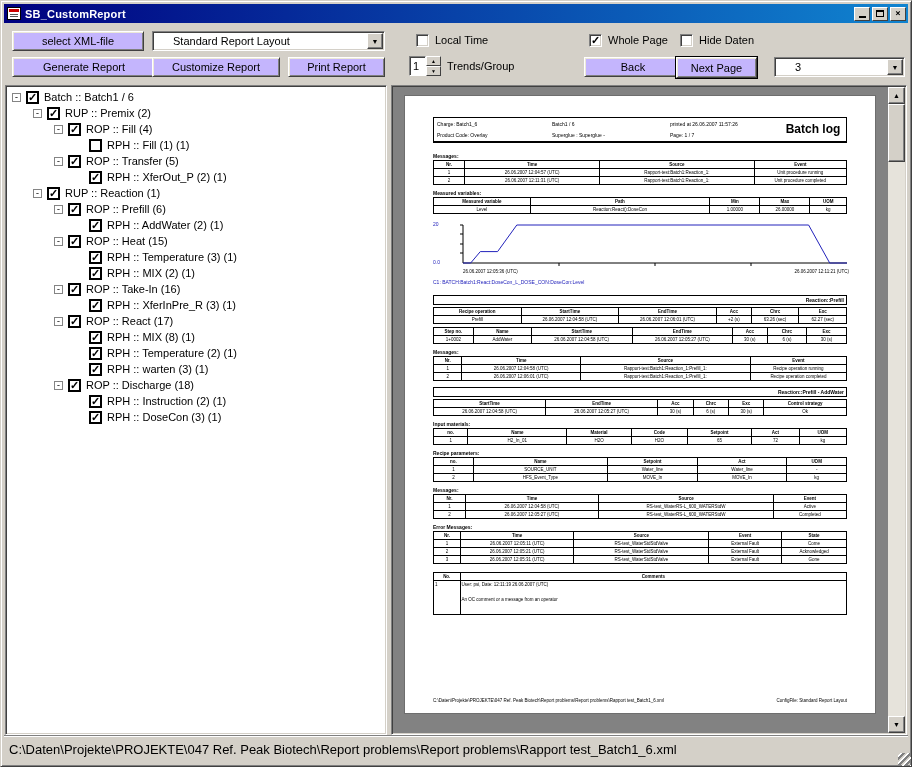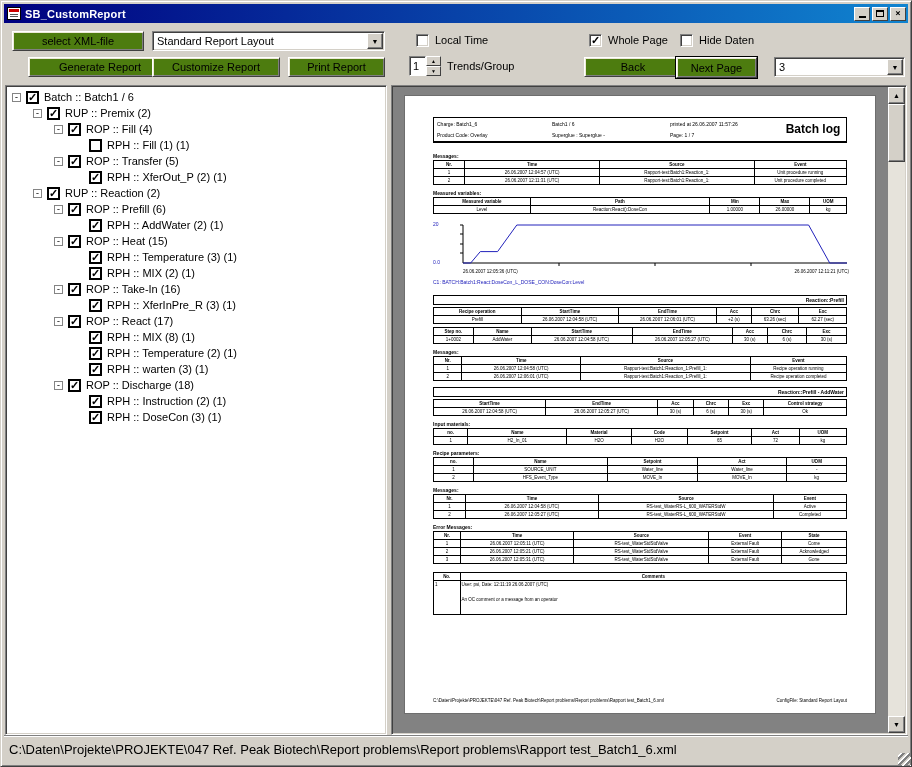--- a/index.html
+++ b/index.html
@@ -21,27 +21,27 @@
     box-shadow:0 2px 0 #555, 0 0 0 #555;background:#555;}
   .title-text{font-weight:bold;font-size:11px;letter-spacing:0.2px;}
   .title-btns{margin-left:auto;display:flex;gap:2px;}
   .tbtn{width:16px;height:14px;background:#d4d0c8;border:1px solid;border-color:#fff #404040 #404040 #fff;
     display:flex;align-items:center;justify-content:center;color:#000;font-size:9px;font-weight:bold;
     font-family:"DejaVu Sans Mono",monospace;line-height:1;}
   .tbtn .min{width:7px;height:2px;background:#000;margin-top:7px;}
   .tbtn .max{width:8px;height:7px;border:1px solid #000;border-top-width:2px;}
   
   .toolbar{position:absolute;left:3px;top:22px;right:3px;height:62px;background:#d4d0c8;}
-  .btn{position:absolute;height:20px;background:#4d7c0f;border:1px solid;border-color:#ffffff #404040 #404040 #ffffff;
+  .btn{position:absolute;height:20px;background:#c4b5fd;border:1px solid;border-color:#ffffff #404040 #404040 #ffffff;
     box-shadow:inset 1px 1px 0 #ece9d8, inset -1px -1px 0 #808080;
     display:flex;align-items:center;justify-content:center;font-size:11px;cursor:default;}
   .btn.default{outline:1px solid #000;height:21px;}
   .combo{position:absolute;height:20px;background:#fff;border:1px solid;border-color:#808080 #ffffff #ffffff #808080;
     box-shadow:inset 1px 1px 0 #404040, inset -1px -1px 0 #d4d0c8;
-    display:flex;align-items:center;padding-left:4px;font-size:11px;}
+    display:flex;align-items:center;padding-left:20px;font-size:11px;}
   .combo .arrow-btn{margin-left:auto;width:16px;height:16px;background:#d4d0c8;
     border:1px solid;border-color:#fff #404040 #404040 #fff;box-shadow:inset -1px -1px 0 #808080;
     display:flex;align-items:center;justify-content:center;font-size:7px;color:#000;margin-right:1px;}
   .cbrow{position:absolute;display:flex;align-items:center;gap:6px;height:14px;}
   .cb{width:13px;height:13px;background:#fff;border:1px solid;border-color:#808080 #fff #fff #808080;
     box-shadow:inset 1px 1px 0 #404040, inset -1px -1px 0 #d4d0c8;
     display:flex;align-items:center;justify-content:center;font-size:11px;font-weight:bold;line-height:1;}
   .spinner{position:absolute;display:flex;align-items:center;}
   .spin-field{width:17px;height:20px;background:#fff;border:1px solid;border-color:#808080 #fff #fff #808080;
     box-shadow:inset 1px 1px 0 #404040;display:flex;align-items:center;padding-left:3px;}
@@ -142,21 +142,21 @@
       <span>Local Time</span>
     </div>
     <div class="cbrow" style="left:585px;top:10px;">
       <span class="cb">✓</span>
       <span>Whole Page</span>
     </div>
     <div class="cbrow" style="left:676px;top:10px;">
       <span class="cb"></span>
       <span>Hide Daten</span>
     </div>
-    <div class="btn" style="left:8px;top:34px;width:144px;margin-left:16px;">Generate Report</div>
+    <div class="btn" style="left:8px;top:34px;width:144px;">Generate Report</div>
     <div class="btn" style="left:148px;top:34px;width:128px;">Customize Report</div>
     <div class="btn" style="left:284px;top:34px;width:97px;">Print Report</div>
     <div class="spinner" style="left:405px;top:33px;">
       <span class="spin-field">1</span>
       <span class="spin-arrows">
         <span class="sbtn">▲</span>
         <span class="sbtn">▼</span>
       </span>
       <span class="spin-label">Trends/Group</span>
     </div>
@@ -202,21 +202,21 @@
       <div class="tree-row">
         <span style="flex: 0 0 auto; width: 69px;"></span>
         <span class="exp-spacer"></span>
         <span class="tcb">✓</span>
         <span>RPH :: XferOut_P (2) (1)</span>
       </div>
       <div class="tree-row">
         <span style="flex: 0 0 auto; width: 27px;"></span>
         <span class="expander">-</span>
         <span class="tcb">✓</span>
-        <span>RUP :: Reaction (2)</span>
+        <span>RUP :: Reaction (1)</span>
       </div>
       <div class="tree-row">
         <span style="flex: 0 0 auto; width: 48px;"></span>
         <span class="expander">-</span>
         <span class="tcb">✓</span>
         <span>ROP :: Prefill (6)</span>
       </div>
       <div class="tree-row">
         <span style="flex: 0 0 auto; width: 69px;"></span>
         <span class="exp-spacer"></span>

